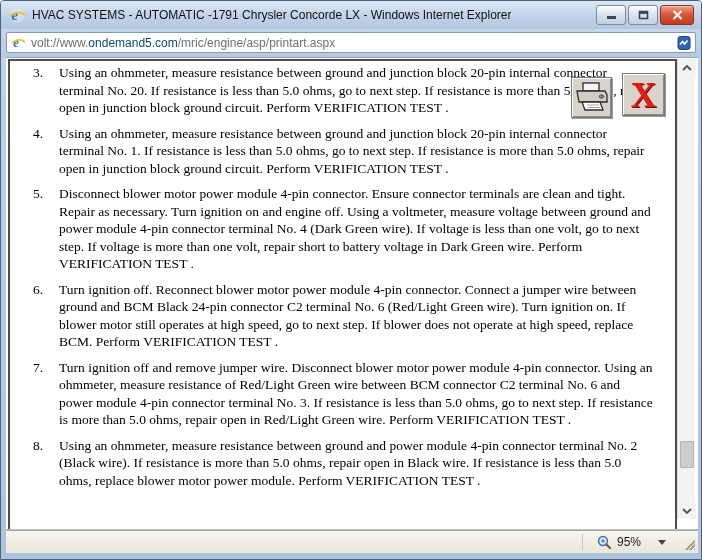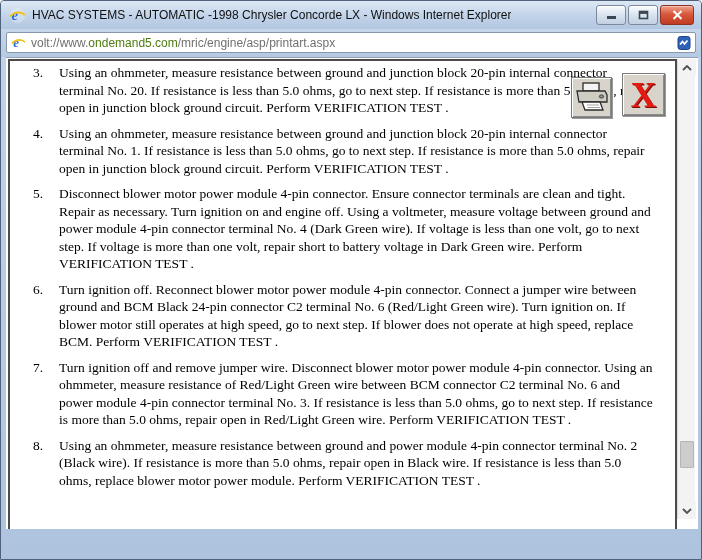--- a/index.html
+++ b/index.html
@@ -39,21 +39,21 @@
     padding:3px 5px 4px 5px;
     background:linear-gradient(#c7d7eb,#b5c9e2);
   }
   .url-field{
     position:relative; width:100%; height:21px; background:#ffffff;
     border:1px solid #8898ac; border-radius:2px;
     display:flex; align-items:center; padding:0 22px 0 4px;
     font-size:12px; color:#6f6f6f; white-space:nowrap;
   }
   .url-field .fav{ width:15px; height:15px; margin-right:5px; flex:0 0 auto;}
-  .url-domain{ color:#4d7c0f; }
+  .url-domain{ color:#0c4a6e; }
   .refresh-btn{ position:absolute; right:3px; top:2px; width:16px; height:16px; }
 
   
   .viewport{
     position:absolute; left:5px; top:56px; width:692px; height:472px;
     background:#ffffff; border-top:1px solid #93a2b6;
   }
   .article-box{
     position:absolute; left:2px; top:1px; right:21px; bottom:0;
     border:2px solid #4c4c4c; border-bottom:none;
@@ -115,21 +115,21 @@
 <div class="window">
 
   <div class="titlebar">
     <span class="fav">
       <svg viewBox="0 0 17 17" width="17" height="17">
         <circle cx="8.5" cy="8.5" r="7.6" fill="#ffffff" opacity="0.25"></circle>
         <text x="2.6" y="13.4" font-size="14.5" font-style="italic" font-weight="bold" fill="#2a6fd6" font-family="Liberation Serif, serif">e</text>
         <path d="M1.2 9.6 C 5 4.6, 12.5 4.2, 15.9 8.2" stroke="#f2c21b" stroke-width="1.9" fill="none"></path>
       </svg>
     </span>
-    <span class="title-text">HVAC SYSTEMS - AUTOMATIC -1998 Chrysler Concorde LX - Windows Internet Explorer</span>
+    <span class="title-text">HVAC SYSTEMS - AUTOMATIC -1791 Chrysler Concorde LX - Windows Internet Explorer</span>
     <div class="winbtns">
       <div class="winbtn" title="">
         <svg width="11" height="9" viewBox="0 0 11 9">
             <rect x="1" y="5" width="9" height="3" fill="#3b4654"></rect>
           </svg>
       </div>
       <div class="winbtn">
         <svg width="11" height="10" viewBox="0 0 11 10">
             <rect x="1.5" y="1.5" width="8" height="7" fill="none" stroke="#3b4654" stroke-width="1.6"></rect>
             <rect x="1.5" y="1.5" width="8" height="2.4" fill="#3b4654"></rect>
@@ -224,14 +224,27 @@
       <div class="sb-thumb"></div>
       <div class="sb-arrow sb-down">
         <svg width="10" height="6" viewBox="0 0 10 6">
             <path d="M1 1 L5 5 L9 1" stroke="#4f5357" stroke-width="1.8" fill="none"></path>
           </svg>
       </div>
     </div>
 
   </div>
 
+  <div class="statusbar">
+    <div class="zoom-sep"></div>
+    <div class="zoom-control">
+      <svg width="15" height="15" viewBox="0 0 15 15">
+        <circle cx="6" cy="6" r="4.4" fill="#ddebfa" stroke="#3a6fb5" stroke-width="1.5"></circle>
+        <path d="M4 6 L8 6 M6 4 L6 8" stroke="#3a6fb5" stroke-width="1.1"></path>
+        <path d="M9.2 9.2 L13 13" stroke="#7a5a3a" stroke-width="2.2" stroke-linecap="round"></path>
+      </svg>
+      <span class="zoom-label">95%</span>
+      <span class="dd-arrow"></span>
+    </div>
+    <div class="resize-grip"></div>
+  </div>
 
 </div>
 
 </body></html>

